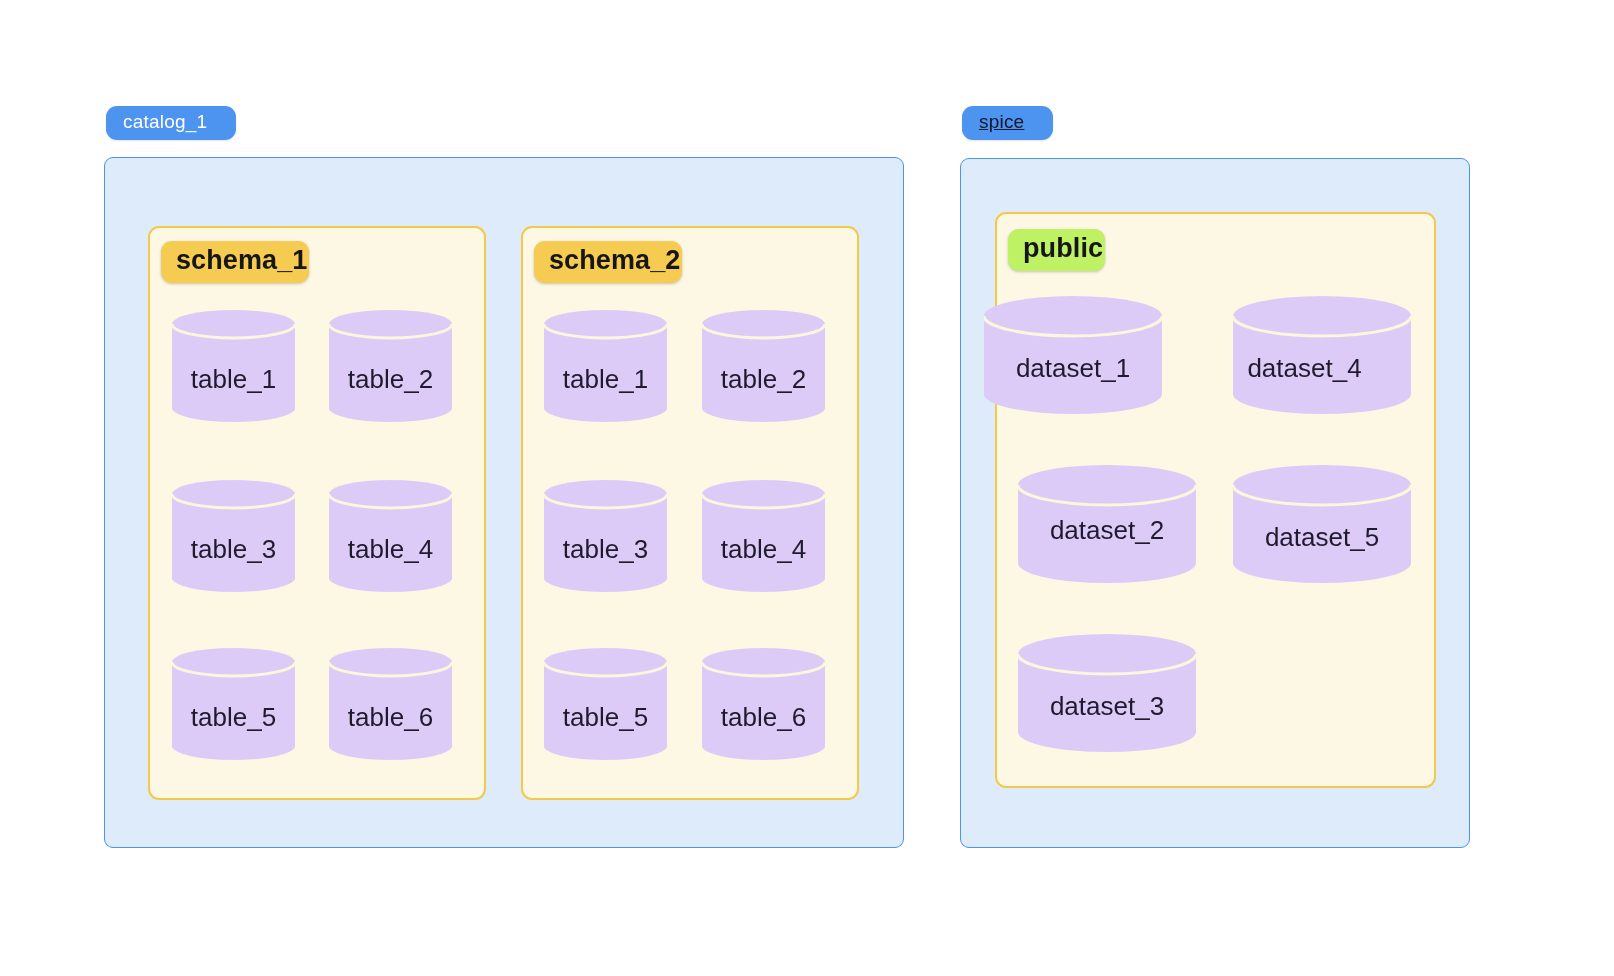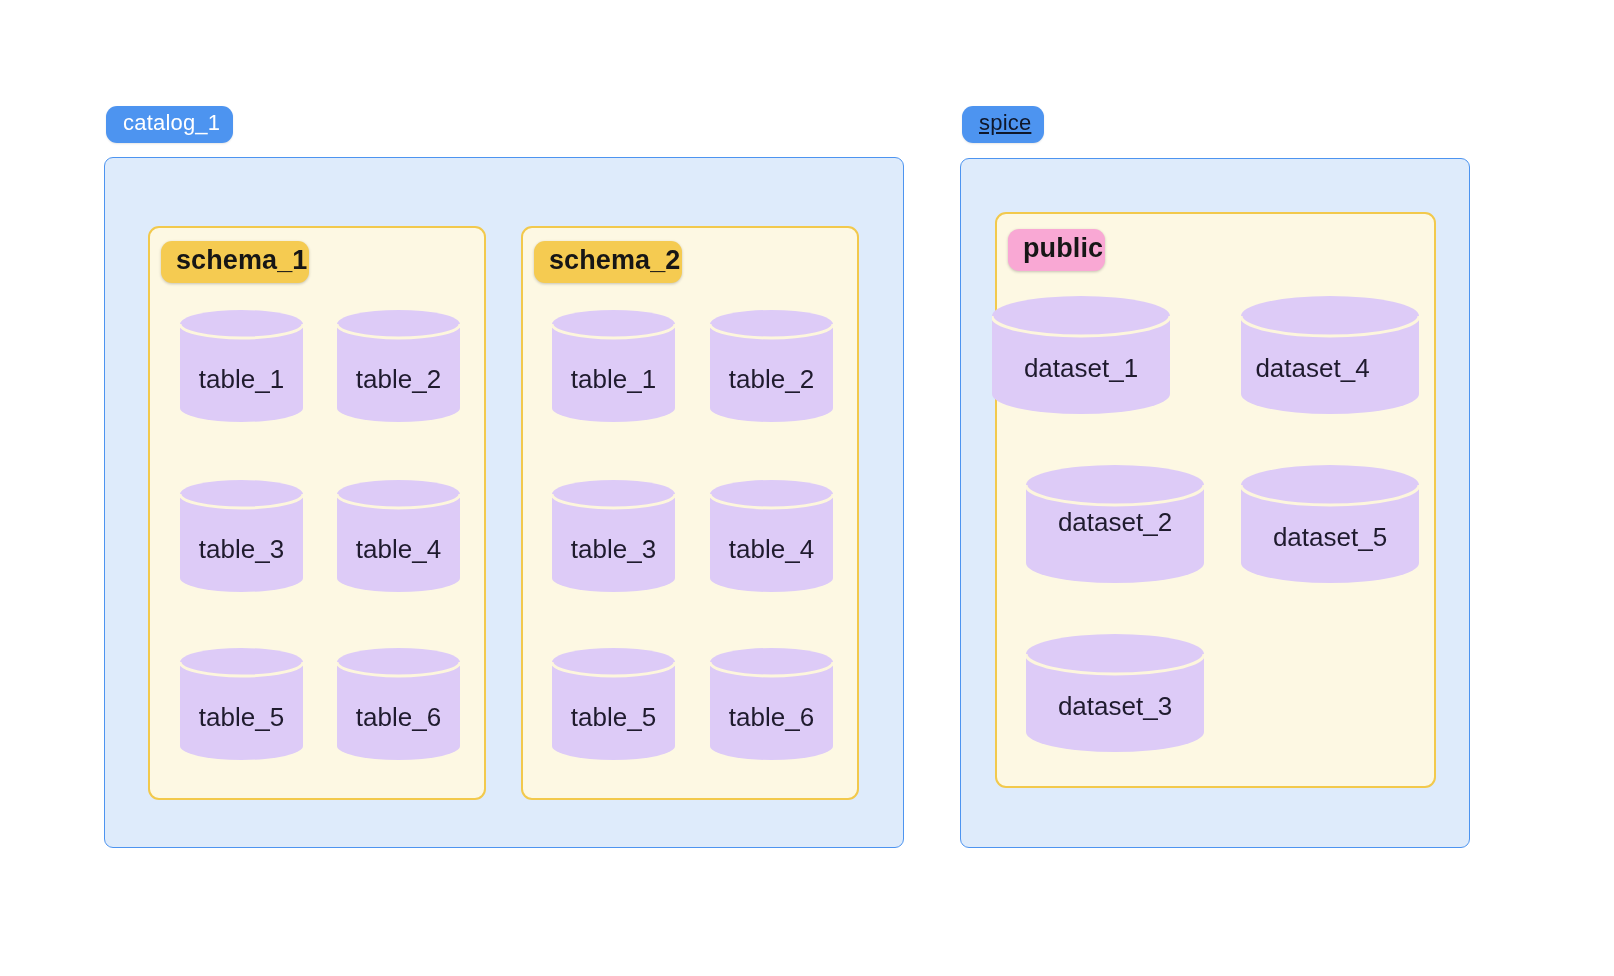--- a/index.html
+++ b/index.html
@@ -23,24 +23,24 @@
     height: 976px;
   }
 
   .container-pill {
     position: absolute;
     left: 0;
     top: 0;
     background: #4d94f0;
     color: #ffffff;
     border-radius: 11px;
-    font-size: 22px;
+    font-size: 19px;
     font-weight: 400;
     letter-spacing: 0.2px;
-    padding: 6px 13px 9px 17px;
+    padding: 6px 29px 9px 17px;
     line-height: 1;
     white-space: nowrap;
     box-shadow: 0 1px 2px rgba(0,0,0,0.10);
     z-index: 4;
   }
 
   .container-box {
     position: absolute;
     background: #deebfb;
     border: 1.6px solid #4d94f0;
@@ -67,21 +67,20 @@
     letter-spacing: 0.1px;
     padding: 6px 2px 9px 15px;
     line-height: 1;
     white-space: nowrap;
     box-shadow: 0 1px 3px rgba(0,0,0,0.22);
   }
 
   
   .cyl {
     position: absolute;
-    margin-left: 8px;
   }
   .cyl svg {
     display: block;
     position: absolute;
     left: 0;
     top: 0;
   }
   .cyl-label {
     position: absolute;
     left: 0;
@@ -196,21 +195,21 @@
       <svg width="123" height="112" viewBox="0 0 123 112">
         <path d="M 0 14 L 0 98 A 61.5 14 0 0 0 123 98 L 123 14 Z" fill="#ddcbf7"></path>
         <ellipse cx="61.5" cy="14" rx="61.5" ry="14" fill="#ddcbf7"></ellipse>
         <path d="M 0 14 A 61.5 14 0 0 0 123 14" fill="none" stroke="#fdf6dd" stroke-width="3"></path>
       </svg>
       <div class="cyl-label" style="top: 56px;">table_6</div>
     </div>
     <div class="container-box" style="left: 960px; top: 158px; width: 510px; height: 690px; background: rgb(222, 235, 251); border-color: rgb(77, 148, 240);"></div>
     <div class="container-pill" style="left: 962px; top: 106px; background: rgb(77, 148, 240); color: #0f172a; text-decoration: underline;">spice</div>
     <div class="schema-box" style="left: 995px; top: 212px; width: 441px; height: 576px; background: rgb(253, 248, 227); border-color: rgb(242, 201, 76);"></div>
-    <div class="schema-pill" style="left: 1008px; top: 229px; background: #f9a8d4; color: rgb(22, 22, 22);">public</div>
+    <div class="schema-pill" style="left: 1008px; top: 229px; background: #bef264; color: rgb(22, 22, 22);">public</div>
     <div class="cyl" style="left: 984px; top: 296px; width: 178px; height: 118px;">
       <svg width="178" height="118" viewBox="0 0 178 118">
         <path d="M 0 20 L 0 98 A 89 20 0 0 0 178 98 L 178 20 Z" fill="#ddcbf7"></path>
         <ellipse cx="89" cy="20" rx="89" ry="20" fill="#ddcbf7"></ellipse>
         <path d="M 0 20 A 89 20 0 0 0 178 20" fill="none" stroke="#fdf6dd" stroke-width="3"></path>
       </svg>
       <div class="cyl-label" style="top: 59px;">dataset_1</div>
     </div>
     <div class="cyl" style="left: 1233px; top: 296px; width: 143px; height: 118px;">
       <svg width="178" height="118" viewBox="0 0 178 118">
@@ -219,21 +218,21 @@
         <path d="M 0 20 A 89 20 0 0 0 178 20" fill="none" stroke="#fdf6dd" stroke-width="3"></path>
       </svg>
       <div class="cyl-label" style="top: 59px;">dataset_4</div>
     </div>
     <div class="cyl" style="left: 1018px; top: 465px; width: 178px; height: 118px;">
       <svg width="178" height="118" viewBox="0 0 178 118">
         <path d="M 0 20 L 0 98 A 89 20 0 0 0 178 98 L 178 20 Z" fill="#ddcbf7"></path>
         <ellipse cx="89" cy="20" rx="89" ry="20" fill="#ddcbf7"></ellipse>
         <path d="M 0 20 A 89 20 0 0 0 178 20" fill="none" stroke="#fdf6dd" stroke-width="3"></path>
       </svg>
-      <div class="cyl-label" style="top: 44px; text-align: center;">dataset_2</div>
+      <div class="cyl-label" style="top: 52px; text-align: center;">dataset_2</div>
     </div>
     <div class="cyl" style="left: 1233px; top: 465px; width: 178px; height: 118px;">
       <svg width="178" height="118" viewBox="0 0 178 118">
         <path d="M 0 20 L 0 98 A 89 20 0 0 0 178 98 L 178 20 Z" fill="#ddcbf7"></path>
         <ellipse cx="89" cy="20" rx="89" ry="20" fill="#ddcbf7"></ellipse>
         <path d="M 0 20 A 89 20 0 0 0 178 20" fill="none" stroke="#fdf6dd" stroke-width="3"></path>
       </svg>
       <div class="cyl-label" style="top: 59px;">dataset_5</div>
     </div>
     <div class="cyl" style="left: 1018px; top: 634px; width: 178px; height: 118px;">

